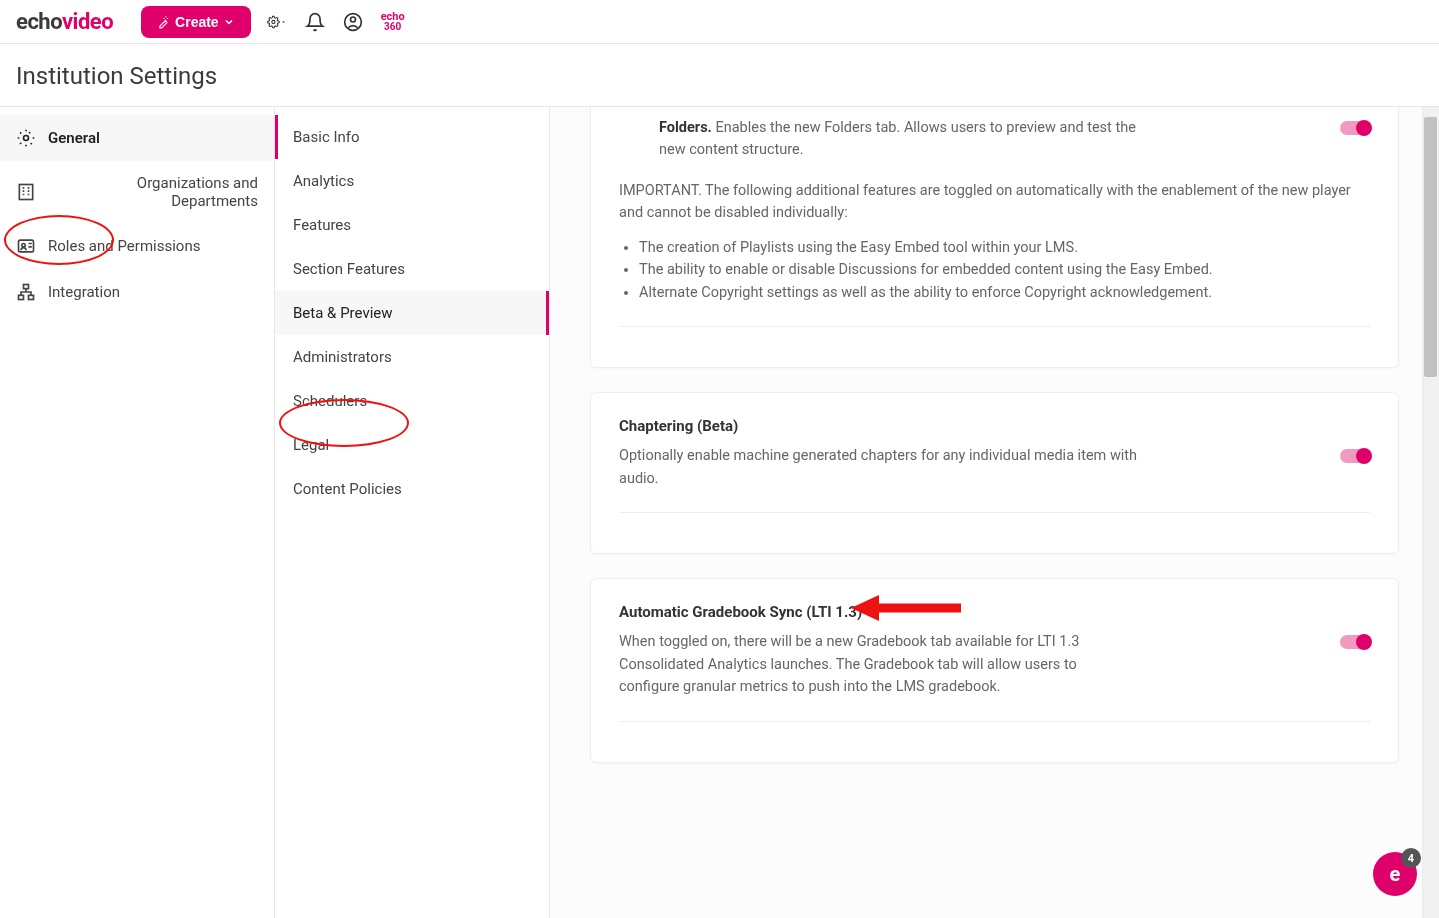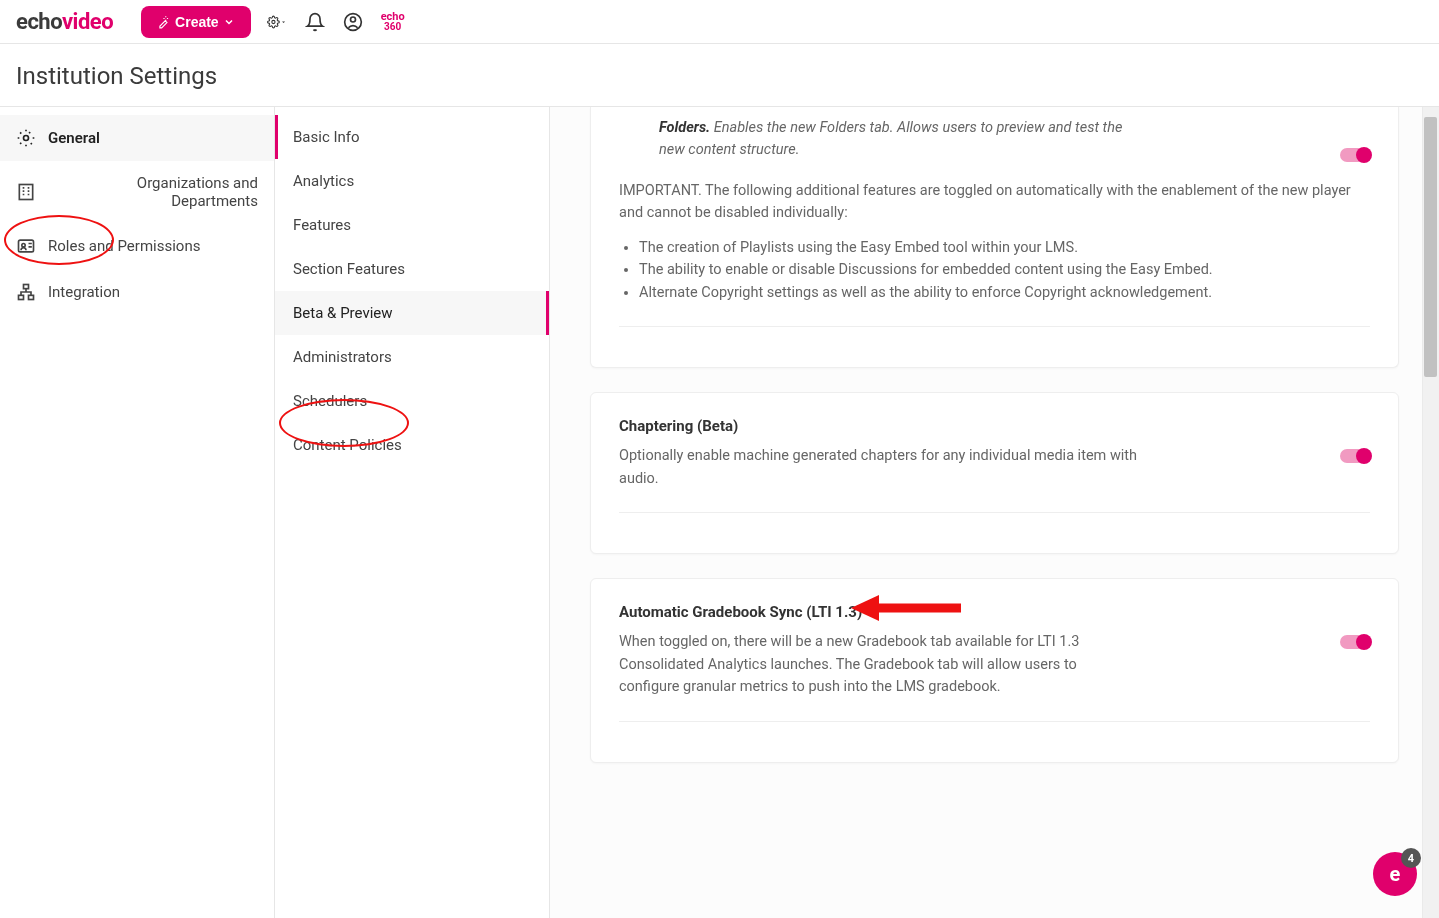--- a/index.html
+++ b/index.html
@@ -31,21 +31,21 @@
 .card h3 { font-size:15px; font-weight:700; color:#333; margin-bottom:10px; }
 .card p, .card li { font-size:14.5px; color:#666; line-height:1.55; }
 .card ul { margin:12px 0 0 20px; }
 .card .desc-row { display:flex; align-items:flex-start; justify-content:space-between; gap:30px; }
 .card .desc-text { max-width:520px; }
 .divider { height:1px; background:#eee; margin-top:22px; }
 .toggle { width:30px; height:14px; background:#f19ac1; border-radius:10px; position:relative; flex-shrink:0; cursor:pointer; margin-top:4px;}
 .toggle .knob { width:16px; height:16px; background:#e0006c; border-radius:50%; position:absolute; right:-2px; top:-1px; }
 .folders-block { padding-left:40px; margin-bottom:18px; }
 .folders-block strong { color:#333; font-weight:700; }
-.folders-row { display:flex; justify-content:space-between; align-items:flex-end; gap:40px;font-style:italic;}
+.folders-row { display:flex; justify-content:space-between; align-items:flex-start; gap:40px;}
 .folders-row .ftxt{ max-width:480px; }
 .important { color:#666; font-size:14.5px; line-height:1.55; }
 .circle-red { position:absolute; border:2.5px solid #e11; border-radius:50%; pointer-events:none; z-index:50;}
 .circle1 { width:110px; height:50px; left:4px; top:108px; }
 .circle2 { width:130px; height:48px; left:279px; top:292px; }
 .arrow-red { position:absolute; z-index:50; pointer-events:none; }
 .scroll-track { position:absolute; right:0; top:0; bottom:0; width:17px; background:#f1f1f1; border-left:1px solid #eaeaea;}
 .scroll-thumb { position:absolute; right:2px; width:13px; background:#c1c1c1; border-radius:2px;}
 .chat-bubble { position:fixed; right:22px; bottom:22px; width:44px; height:44px; background:#e0006c; border-radius:50%; display:flex; align-items:center; justify-content:center; color:#fff; font-weight:700; font-size:20px; z-index:60; }
 .chat-badge { position:absolute; top:-4px; right:-4px; width:20px; height:20px; background:#555; color:#fff; border-radius:50%; font-size:11px; display:flex; align-items:center; justify-content:center; }
@@ -139,20 +139,21 @@
   </div>
 
   <div class="sidebar2">
     <div class="item first-active"><span>Basic Info</span></div>
     <div class="item"><span>Analytics</span></div>
     <div class="item"><span>Features</span></div>
     <div class="item"><span>Section Features</span></div>
     <div class="item active"><span>Beta &amp; Preview</span></div>
     <div class="item"><span>Administrators</span></div>
     <div class="item"><span>Schedulers</span></div>
+    <div class="item"><span>Legal</span></div>
     <div class="item"><span>Content Policies</span></div>
   </div>
 
   <div class="main">
 
     <div class="card first">
       <div class="folders-block">
         <div class="folders-row">
           <p class="ftxt"><strong>Folders.</strong><span> Enables the new Folders tab. Allows users to preview and test the new content structure.</span></p>
           <div class="toggle">

